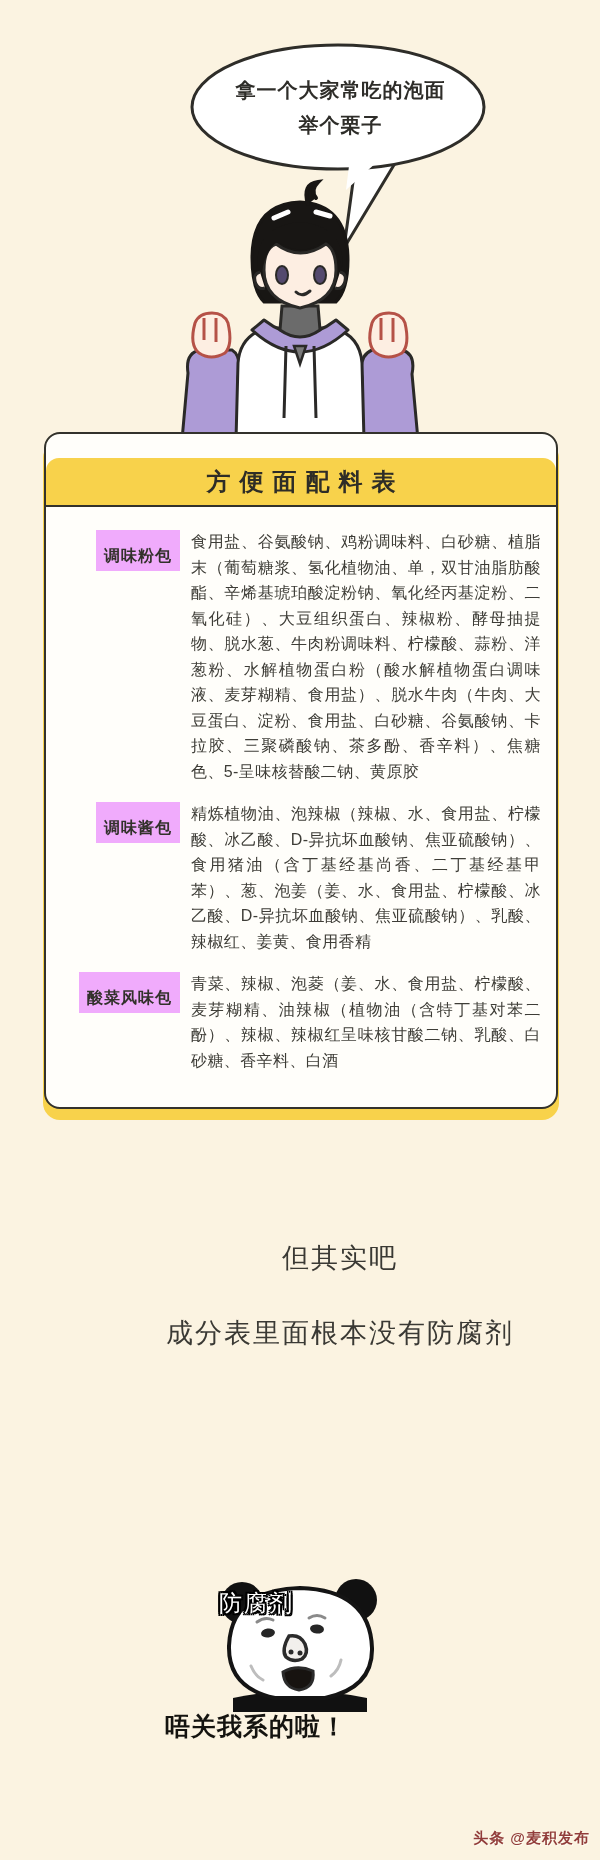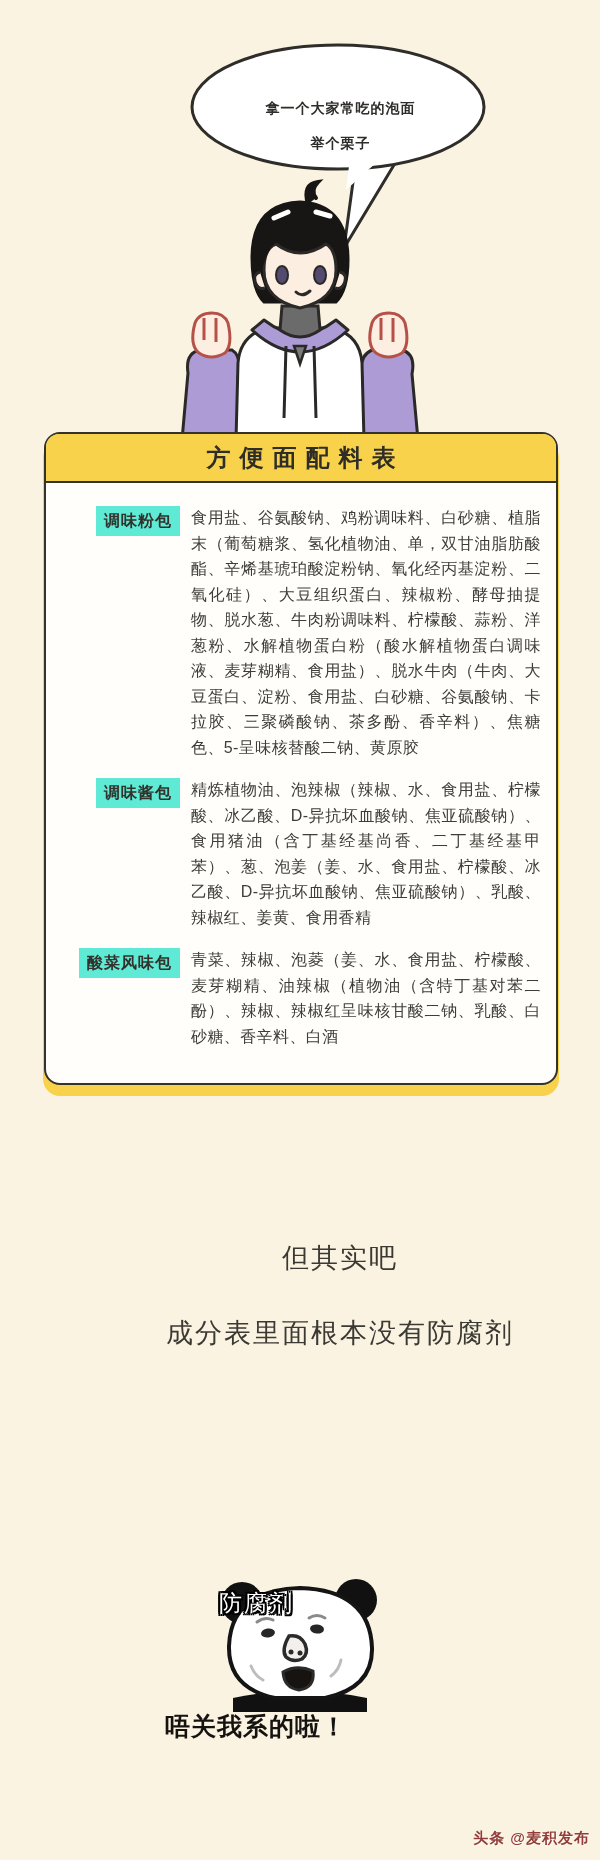--- a/index.html
+++ b/index.html
@@ -6,53 +6,53 @@
   body { background:#e8e8e8; font-family:"Liberation Sans", sans-serif; }
   .canvas {
     position:relative; width:600px; height:1860px; margin:0 auto;
     background:#fbf3e1; overflow:hidden; color:#33322c;
   }
 
   
   .bubble-wrap { position:absolute; left:188px; top:40px; width:305px; height:215px; }
   .bubble-svg { position:absolute; left:0; top:0; }
   .bubble-text {
-    position:absolute; left:10px; top:51px; width:285px;
-    text-align:center; font-size:14px; line-height:35px;
+    position:absolute; left:10px; top:33px; width:285px;
+    text-align:center; font-size:20px; line-height:35px;
     font-weight:bold; color:#2e2d29; letter-spacing:1px;
   }
 
   
   .character { position:absolute; left:140px; top:178px; z-index:1; }
 
   
   .card {
     position:absolute; left:44px; top:432px; width:514px; z-index:2;
     background:#fffefa; border:2.5px solid #33322c; border-radius:16px;
     box-shadow:0 10px 0 1px #f8d24b;
   }
   .card-header {
     background:#f8d24b; border-bottom:2.5px solid #33322c;
     border-radius:13px 13px 0 0; height:49px;
-    display:flex; align-items:center; justify-content:center;
+    display:flex; align-items:center; justify-content:center;margin-top:24px;
   }
   .card-title {
     font-size:24px; font-weight:bold; letter-spacing:9px;
     color:#2e2d27; text-indent:9px;
   }
   .card-body { padding:22px 15px 22px 14px; }
   .ing-row { display:flex; align-items:flex-start; margin-bottom:17px; }
   .ing-row:last-child { margin-bottom:12px; }
   .ing-label-cell {
     width:120px; flex:0 0 120px; display:flex; justify-content:flex-end;
     padding-top:1px;
   }
   .ing-label {
-    background:#5eead4; color:#32312b; font-weight:bold; font-size:16px;
-    padding:5px 8px 4px 8px; white-space:nowrap; letter-spacing:1px;
+    background:#f0abfc; color:#32312b; font-weight:bold; font-size:16px;
+    padding:16px 8px 4px 8px; white-space:nowrap; letter-spacing:1px;
   }
   .ing-text {
     flex:1; margin-left:11px; font-size:16px; line-height:25.5px;
     color:#3e3d37; text-align:justify; letter-spacing:0.4px;
   }
 
   
   .comment-line {
     position:absolute; left:0; width:600px; text-align:center;
     font-size:27px; color:#3a3934; letter-spacing:2px;margin-left:40px;

